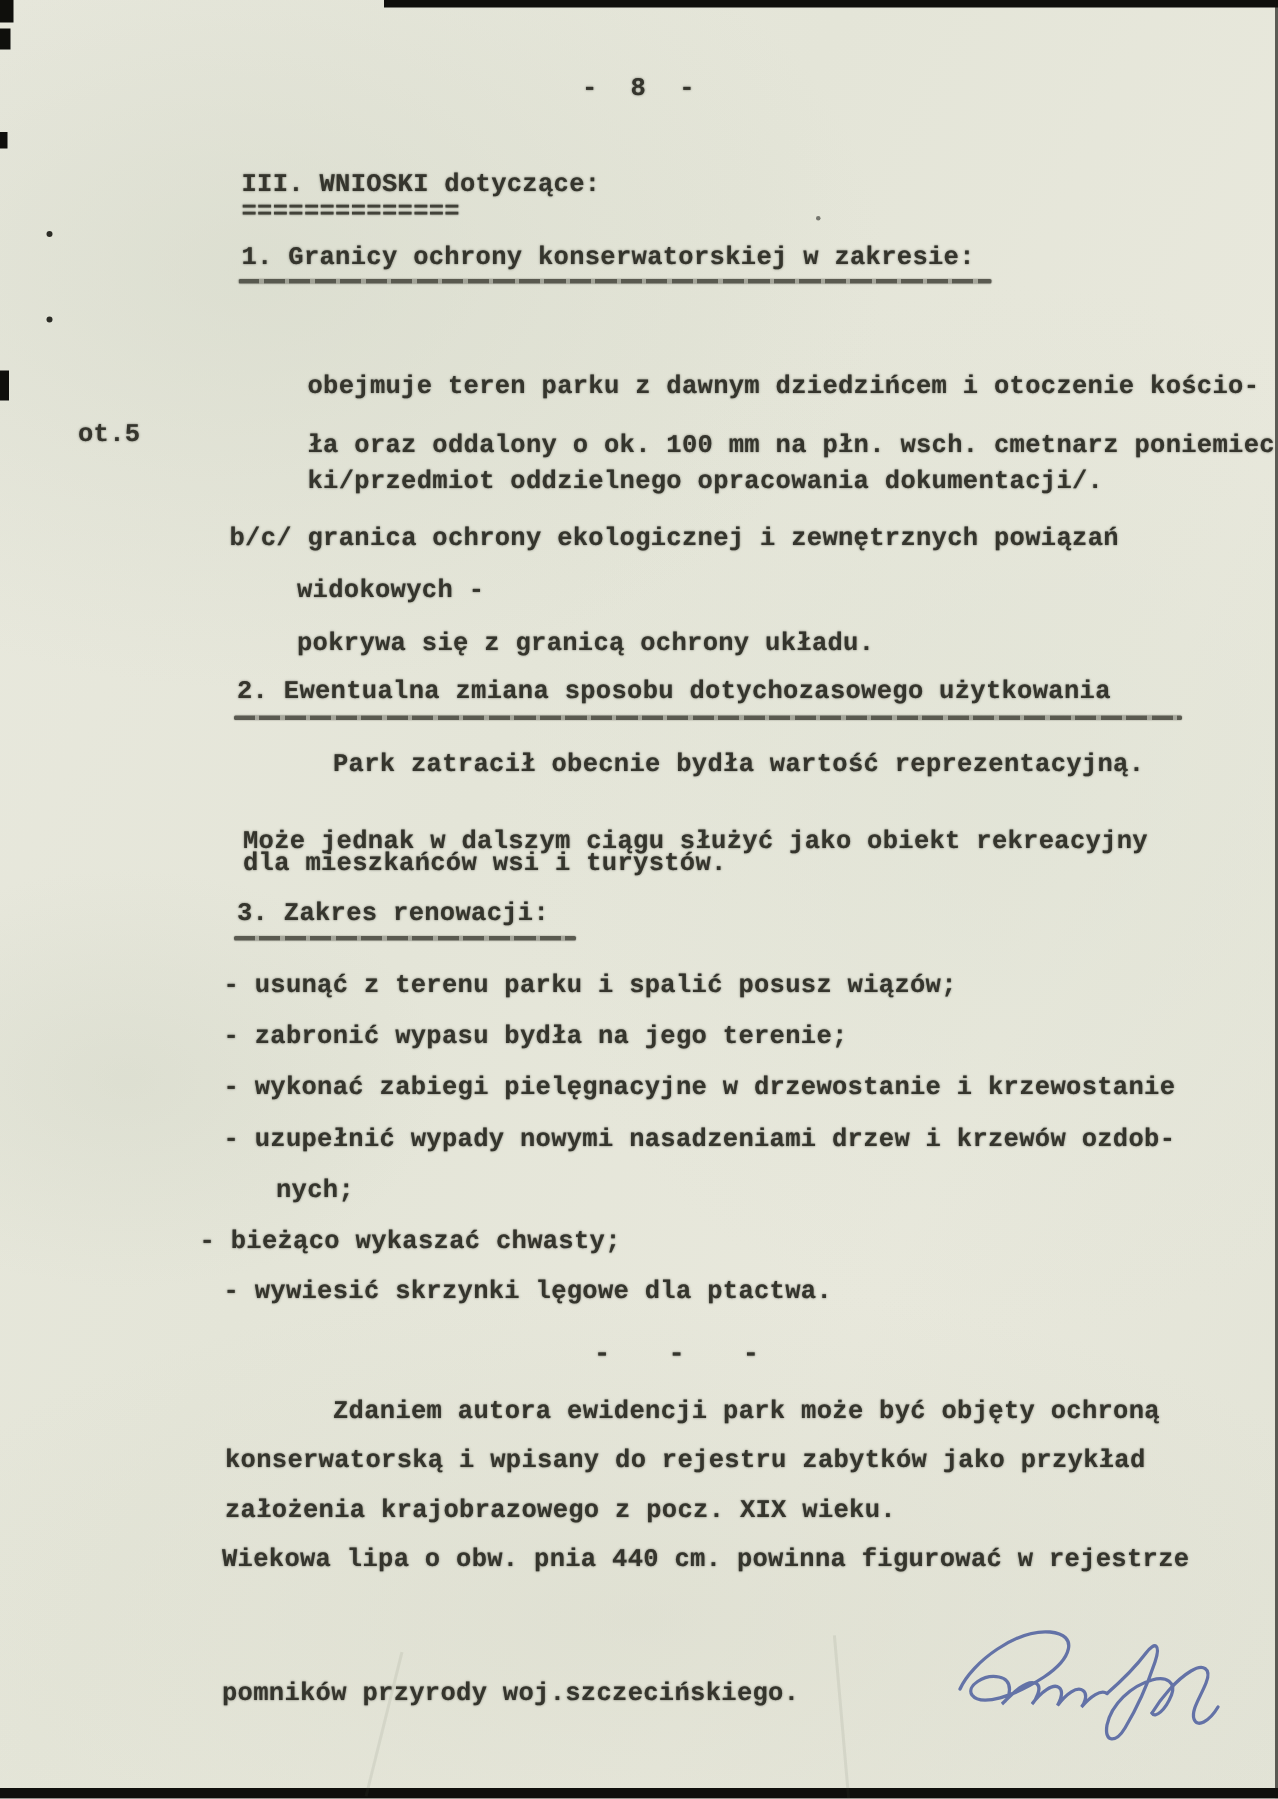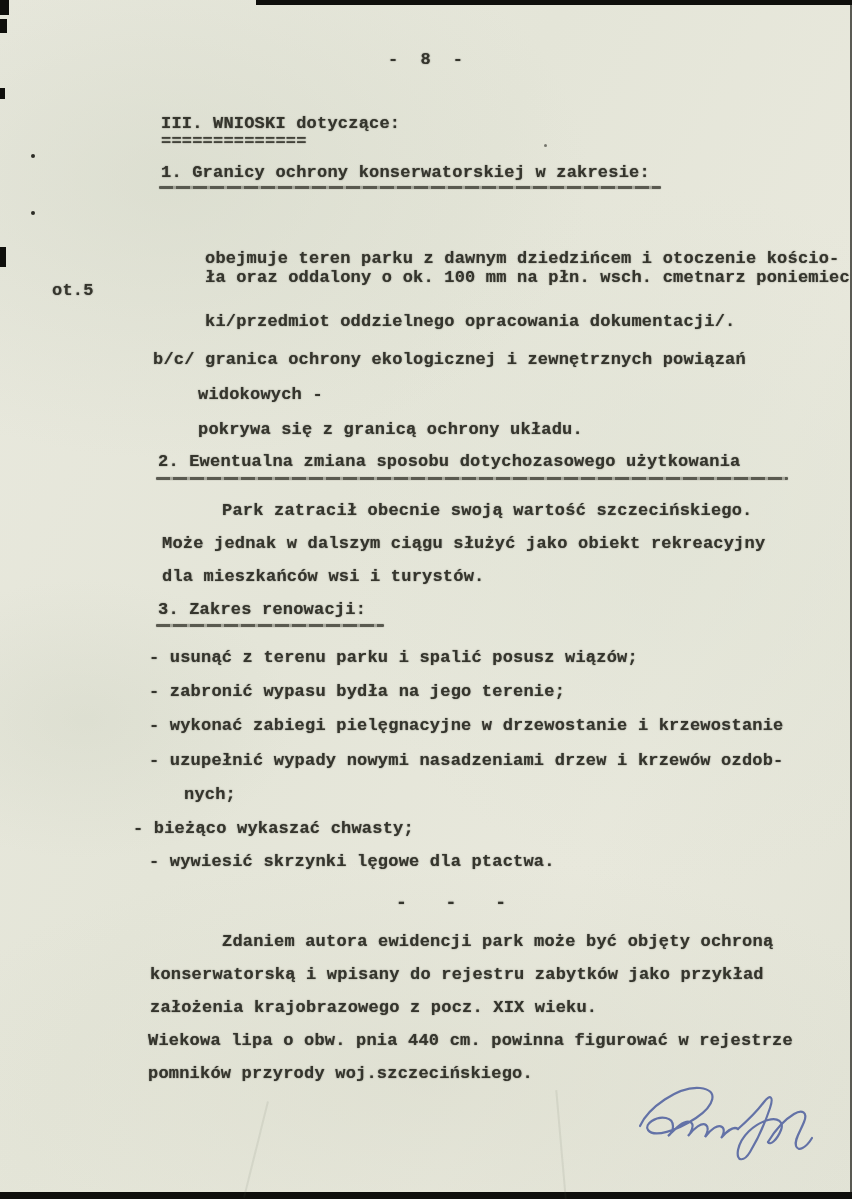--- a/index.html
+++ b/index.html
@@ -62,52 +62,52 @@
   <div class="line" style="left:388px;top:50px;letter-spacing:6px;">- 8 -</div>
 
   <div class="line" style="left:161px;top:114px;">III. WNIOSKI dotyczące:</div>
   <div class="line faint" style="left:161px;top:132px;">==============</div>
 
   <div class="line" style="left:161px;top:163px;">1. Granicy ochrony konserwatorskiej w zakresie:</div>
   <div class="rule broken" style="left:159px;top:186px;width:502px;"></div>
 
   <div class="line" style="left:205px;top:249px;">obejmuje teren parku z dawnym dziedzińcem i otoczenie kościo-</div>
   <div class="line" style="left:52px;top:281px;">ot.5</div>
-  <div class="line" style="left:205px;top:268px;">ła oraz oddalony o ok. 100 mm na płn. wsch. cmetnarz poniemiec</div>
+  <div class="line" style="left:205px;top:288px;">ła oraz oddalony o ok. 100 mm na płn. wsch. cmetnarz poniemiec</div>
   <div class="line" style="left:205px;top:312px;">ki/przedmiot oddzielnego opracowania dokumentacji/.</div>
 
   <div class="line" style="left:153px;top:350px;">b/c/ granica ochrony ekologicznej i zewnętrznych powiązań</div>
   <div class="line" style="left:198px;top:385px;">widokowych -</div>
   <div class="line" style="left:198px;top:420px;">pokrywa się z granicą ochrony układu.</div>
 
   <div class="line" style="left:158px;top:452px;">2. Ewentualna zmiana sposobu dotychozasowego użytkowania</div>
   <div class="rule broken" style="left:156px;top:477px;width:632px;"></div>
 
-  <div class="line" style="left:222px;top:501px;">Park zatracił obecnie swoją wartość szczecińskiego.</div>
-  <div class="line" style="left:162px;top:534px;text-align:center;">Może jednak w dalszym ciągu służyć jako obiekt rekreacyjny</div>
+  <div class="line" style="left:222px;top:501px;">Park zatracił obecnie bydła wartość reprezentacyjną.</div>
+  <div class="line" style="left:162px;top:552px;text-align:center;">Może jednak w dalszym ciągu służyć jako obiekt rekreacyjny</div>
   <div class="line" style="left:162px;top:567px;">dla mieszkańców wsi i turystów.</div>
 
   <div class="line" style="left:158px;top:600px;">3. Zakres renowacji:</div>
   <div class="rule broken" style="left:156px;top:624px;width:228px;"></div>
 
   <div class="line" style="left:149px;top:648px;">- usunąć z terenu parku i spalić posusz wiązów;</div>
   <div class="line" style="left:149px;top:682px;">- zabronić wypasu bydła na jego terenie;</div>
   <div class="line" style="left:149px;top:716px;text-align:center;">- wykonać zabiegi pielęgnacyjne w drzewostanie i krzewostanie</div>
   <div class="line" style="left:149px;top:751px;">- uzupełnić wypady nowymi nasadzeniami drzew i krzewów ozdob-</div>
   <div class="line" style="left:184px;top:785px;">nych;</div>
   <div class="line" style="left:133px;top:819px;">- bieżąco wykaszać chwasty;</div>
   <div class="line" style="left:149px;top:852px;">- wywiesić skrzynki lęgowe dla ptactwa.</div>
 
   <div class="line sep" style="left:396px;top:893px;">- - -</div>
 
   <div class="line" style="left:222px;top:932px;">Zdaniem autora ewidencji park może być objęty ochroną</div>
   <div class="line" style="left:150px;top:965px;">konserwatorską i wpisany do rejestru zabytków jako przykład</div>
   <div class="line" style="left:150px;top:998px;">założenia krajobrazowego z pocz. XIX wieku.</div>
   <div class="line" style="left:148px;top:1031px;">Wiekowa lipa o obw. pnia 440 cm. powinna figurować w rejestrze</div>
-  <div class="line" style="left:148px;top:1064px;">pomników przyrody woj.szczecińskiego.</div>
+  <div class="line" style="left:148px;top:1120px;">pomników przyrody woj.szczecińskiego.</div>
 
   <svg class="sig" style="left:618px;top:1080px;" width="212" height="92" viewBox="0 0 212 92">
     <g fill="none" stroke="#4e5f9f" stroke-width="2.2" stroke-linecap="round" opacity="0.85">
       <path d="M22,46 C30,28 60,6 82,8 C102,10 96,26 78,38 C58,51 36,58 30,50 C26,44 38,36 48,38 C58,40 56,52 50,56 C58,48 66,40 72,42 C78,44 72,54 70,56 C76,48 84,42 88,45 C92,48 88,55 87,57 C93,49 100,44 104,47 C108,50 104,57 103,58 C109,51 116,46 120,49"></path>
       <path d="M120,49 C128,42 140,30 146,22 C152,14 156,16 152,28 C146,46 138,62 132,72 C126,82 118,82 120,70 C123,56 136,44 150,40 C160,37 166,42 163,50 C159,60 152,66 150,62"></path>
       <path d="M150,62 C156,52 166,40 176,34 C184,29 190,32 186,42 C182,52 176,60 178,66 C180,72 188,68 194,58"></path>
     </g>
   </svg>
 
 </div>

